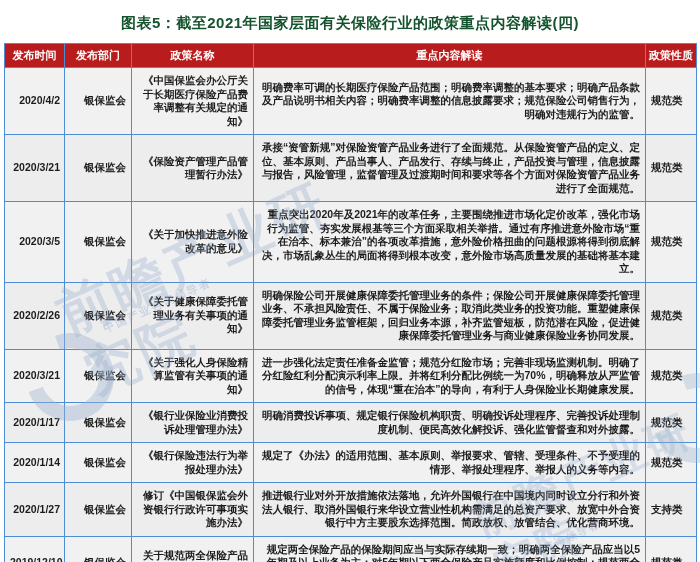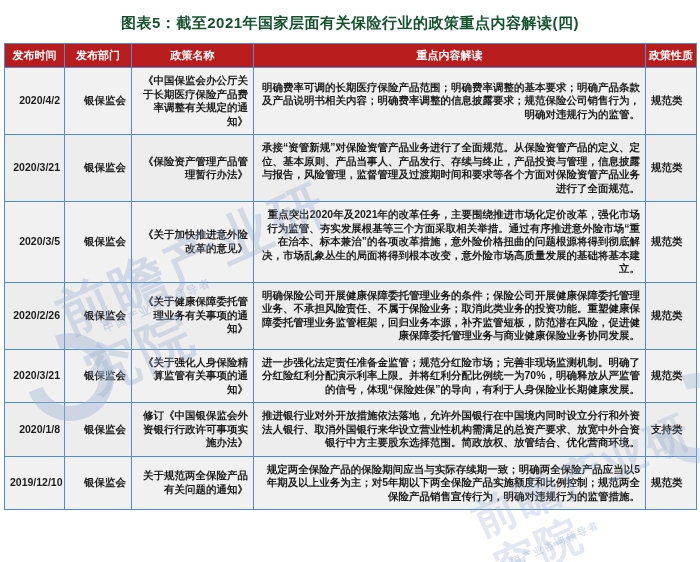--- a/index.html
+++ b/index.html
@@ -83,25 +83,39 @@
             <td class="cell-date">2020/2/26</td>
             <td class="cell-dept">银保监会</td>
             <td class="cell-policy">《关于健康保障委托管理业务有关事项的通知》</td>
             <td class="cell-content">明确保险公司开展健康保障委托管理业务的条件；保险公司开展健康保障委托管理业务、不承担风险责任、不属于保险业务；取消此类业务的投资功能。重塑健康保障委托管理业务监管框架，回归业务本源，补齐监管短板，防范潜在风险，促进健康保障委托管理业务与商业健康保险业务协同发展。</td>
             <td class="cell-nature">规范类</td>
           </tr>
           <tr>
             <td class="cell-date">2020/3/21</td>
             <td class="cell-dept">银保监会</td>
             <td class="cell-policy">《关于强化人身保险精算监管有关事项的通知》</td>
-            <td class="cell-content">进一步强化法定责任准备金监管；规范分红险市场；完善非现场监测机制。明确了分红险红利分配演示利率上限。并将红利分配比例统一为70%，明确释放从严监管的信号，体现“保险姓保”的导向，有利于人身保险业长期健康发展。</td>
+            <td class="cell-content">进一步强化法定责任准备金监管；规范分红险市场；完善非现场监测机制。明确了分红险红利分配演示利率上限。并将红利分配比例统一为70%，明确释放从严监管的信号，体现“重在治本”的导向，有利于人身保险业长期健康发展。</td>
             <td class="cell-nature">规范类</td>
           </tr>
           <tr>
-            <td class="cell-date">2020/1/8</td>
+            <td class="cell-date">2020/1/17</td>
+            <td class="cell-dept">银保监会</td>
+            <td class="cell-policy">《银行业保险业消费投诉处理管理办法》</td>
+            <td class="cell-content">明确消费投诉事项、规定银行保险机构职责、明确投诉处理程序、完善投诉处理制度机制、便民高效化解投诉、强化监管督查和对外披露。</td>
+            <td class="cell-nature">规范类</td>
+          </tr>
+          <tr>
+            <td class="cell-date">2020/1/14</td>
+            <td class="cell-dept">银保监会</td>
+            <td class="cell-policy">《银行保险违法行为举报处理办法》</td>
+            <td class="cell-content">规定了《办法》的适用范围、基本原则、举报要求、管辖、受理条件、不予受理的情形、举报处理程序、举报人的义务等内容。</td>
+            <td class="cell-nature">规范类</td>
+          </tr>
+          <tr>
+            <td class="cell-date">2020/1/27</td>
             <td class="cell-dept">银保监会</td>
             <td class="cell-policy">修订《中国银保监会外资银行行政许可事项实施办法》</td>
             <td class="cell-content">推进银行业对外开放措施依法落地，允许外国银行在中国境内同时设立分行和外资法人银行、取消外国银行来华设立营业性机构需满足的总资产要求、放宽中外合资银行中方主要股东选择范围。简政放权、放管结合、优化营商环境。</td>
             <td class="cell-nature">支持类</td>
           </tr>
           <tr>
             <td class="cell-date">2019/12/10</td>
             <td class="cell-dept">银保监会</td>
             <td class="cell-policy">关于规范两全保险产品有关问题的通知》</td>
             <td class="cell-content">规定两全保险产品的保险期间应当与实际存续期一致；明确两全保险产品应当以5年期及以上业务为主；对5年期以下两全保险产品实施额度和比例控制；规范两全保险产品销售宣传行为，明确对违规行为的监管措施。</td>

